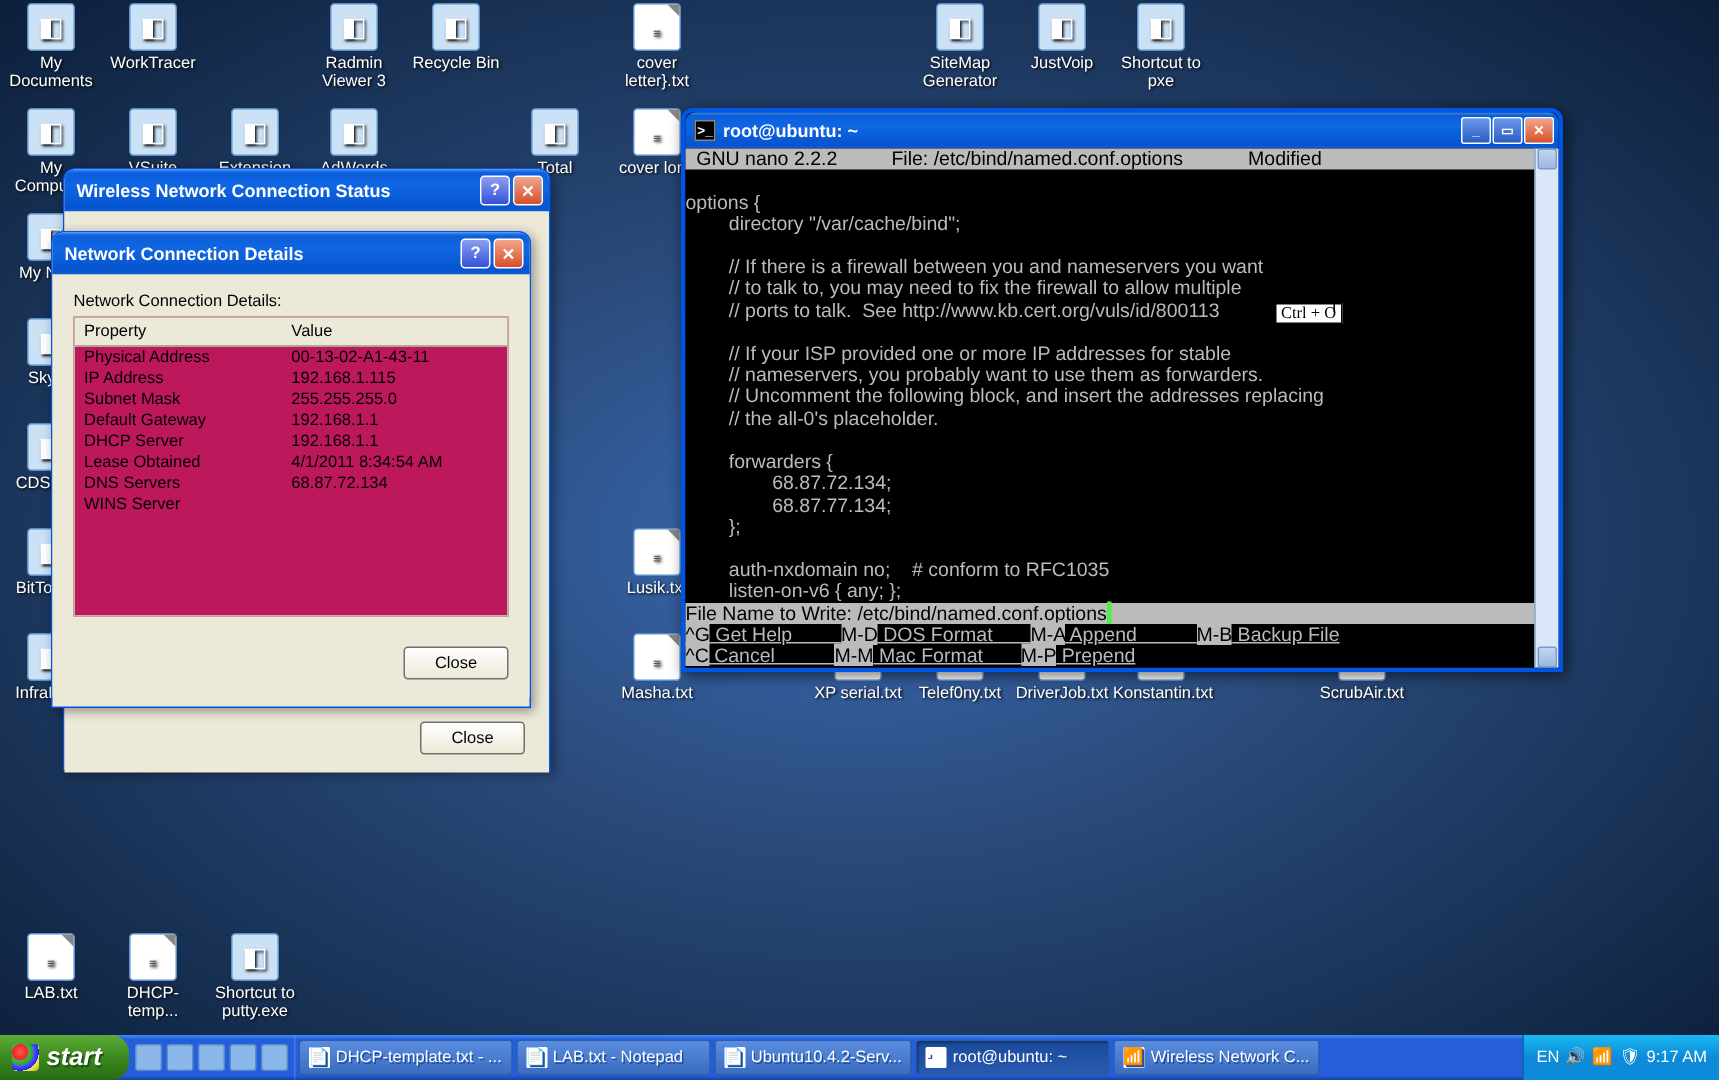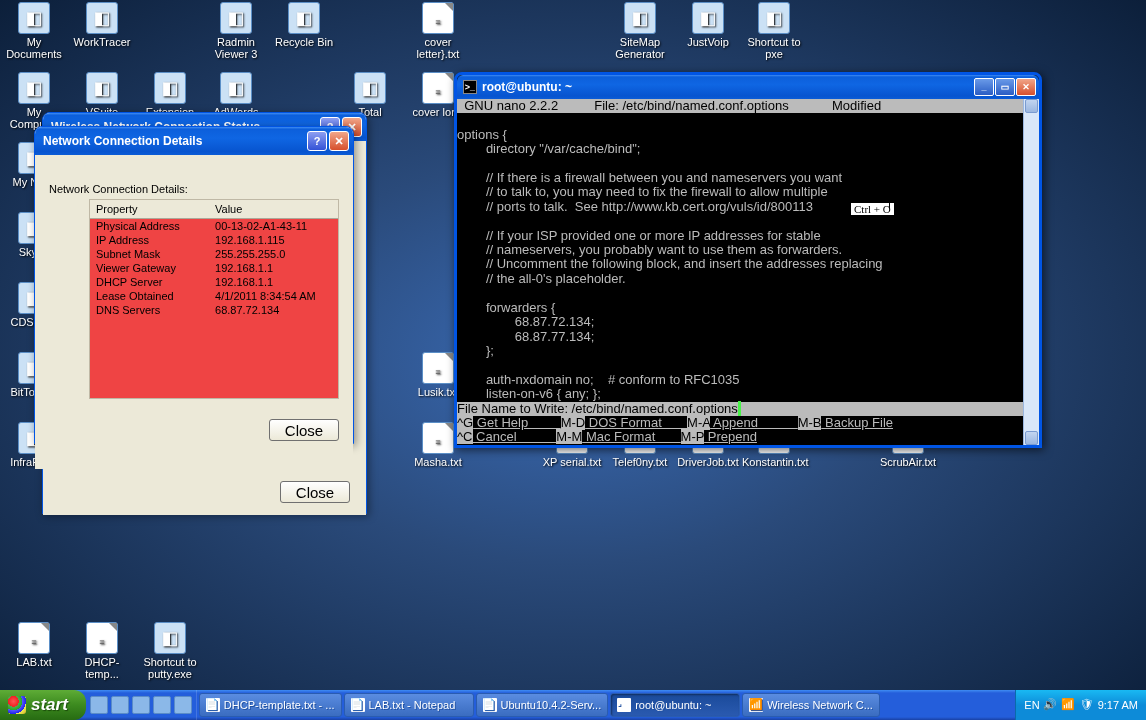--- a/index.html
+++ b/index.html
@@ -14,25 +14,25 @@
 .dicon span{display:block;}
 
 
 .xp-win { position:absolute; border:1px solid #0055e5; border-radius:8px 8px 0 0; background:#ece9d8; box-shadow:2px 2px 8px rgba(0,0,0,.4); }
 .xp-titlebar { height:28px; background:linear-gradient(to bottom,#3f8cf3 0%,#0c5fdb 8%,#0f66e3 40%,#0754cf 88%,#0b5cd7 100%); border-radius:7px 7px 0 0; display:flex; align-items:center; padding:0 4px 0 8px; color:#fff; font-size:12px; font-weight:bold; }
 .xp-titlebar .t { flex:1; }
 .xp-tbtn { width:20px; height:20px; margin-left:2px; border:1px solid #fff; border-radius:3px; display:flex; align-items:center; justify-content:center; font-size:11px; font-weight:bold; cursor:default; }
 .xp-help { background:linear-gradient(#8d9ef1,#3352d6); }
 .xp-close { background:linear-gradient(#f1a689,#d64f2c); }
 .xp-body { padding:10px; background:#ece9d8; font-size:11px; color:#000; }
-.groupbox { border:1px solid #bfb8a5; background:#ef4444;margin-left:40px; }
+.groupbox { border:1px solid #bfb8a5; background:#be185d; }
 .prop-table { width:100%; font-size:11px; border-collapse:collapse; }
 .prop-table th { text-align:left; padding:3px 6px; background:#ece9d8; border-bottom:1px solid #aca899; font-weight:normal; }
 .prop-table td { padding:1px 6px; }
-.xp-btn { min-width:70px; height:22px; background:linear-gradient(#fff,#ece9d8); border:1px solid #707070; border-radius:3px; font-size:15px; padding:0 10px; }
+.xp-btn { min-width:70px; height:22px; background:linear-gradient(#fff,#ece9d8); border:1px solid #707070; border-radius:3px; font-size:11px; padding:0 10px; }
 
 
 .term-win { position:absolute; border:3px solid #0055e5; border-radius:8px 8px 0 0; background:#000; box-shadow:2px 2px 10px rgba(0,0,0,.6); }
 .term-title { height:24px; background:linear-gradient(to bottom,#3f8cf3 0%,#0c5fdb 8%,#0f66e3 40%,#0754cf 88%,#0b5cd7 100%); border-radius:6px 6px 0 0; display:flex; align-items:center; padding:0 3px 0 6px; color:#fff; font-size:12px; font-weight:bold; }
 .term-title .ticon{width:14px;height:14px;background:#000;border:1px solid #888;margin-right:5px;font-size:9px;text-align:center;line-height:12px;}
 .term-wbtn { width:20px; height:18px; margin-left:1px; border:1px solid #fff; border-radius:2px; background:linear-gradient(#6a9ae8,#2a5dc4); font-size:9px; color:#fff; display:flex; align-items:center; justify-content:center; }
 .term-wbtn.cl{background:linear-gradient(#f1a689,#d64f2c);}
 .term-body { background:#000; padding:0; position:relative; }
 .term-scroll { position:absolute; right:0; top:0; bottom:0; width:16px; background:#d9e7f9; border-left:1px solid #9bb7e0; }
 .term-thumb { position:absolute; left:1px; right:1px; top:0; height:14px; background:linear-gradient(#c2d5f0,#9bb7e0); border:1px solid #7a9bd0; border-radius:2px; }
@@ -185,27 +185,27 @@
  <div class="xp-titlebar">
   <span class="t">Wireless Network Connection Status</span>
   <div class="xp-tbtn xp-help">?</div>
   <div class="xp-tbtn xp-close">✕</div>
  </div>
  <div class="xp-body" style="height:374px; position:relative;">
    <button class="xp-btn" style="position:absolute; right:16px; bottom:12px;">Close</button>
  </div>
 </div>
 
-<div class="xp-win" style="left:34px; top:126px; width:320px; height:318px;">
+<div class="xp-win" style="left:34px; top:154px; width:320px; height:318px;">
  <div class="xp-titlebar">
   <span class="t">Network Connection Details</span>
   <div class="xp-tbtn xp-help">?</div>
   <div class="xp-tbtn xp-close">✕</div>
  </div>
- <div class="xp-body" style="padding:28px 14px;">
+ <div class="xp-body" style="padding:12px 14px;">
    <div style="margin-bottom:4px;">Network Connection Details:</div>
    <div class="groupbox" style="height:200px; overflow:hidden;">
      <table class="prop-table">
        <thead>
             <tr>
          <th style="width:48%;">Property</th>
          <th>Value</th>
        </tr>
           </thead>
        <tbody id="detrows">
@@ -215,34 +215,38 @@
             </tr>
             <tr>
               <td>IP Address</td>
               <td>192.168.1.115</td>
             </tr>
             <tr>
               <td>Subnet Mask</td>
               <td>255.255.255.0</td>
             </tr>
             <tr>
-              <td>Viewer Gateway</td>
+              <td>Default Gateway</td>
               <td>192.168.1.1</td>
             </tr>
             <tr>
               <td>DHCP Server</td>
               <td>192.168.1.1</td>
             </tr>
             <tr>
               <td>Lease Obtained</td>
               <td>4/1/2011 8:34:54 AM</td>
             </tr>
             <tr>
               <td>DNS Servers</td>
               <td>68.87.72.134</td>
+            </tr>
+            <tr>
+              <td>WINS Server</td>
+              <td></td>
             </tr>
           </tbody>
      </table>
    </div>
    <div style="text-align:right; margin-top:20px;">
      <button class="xp-btn">Close</button>
    </div>
  </div>
 </div>
 

